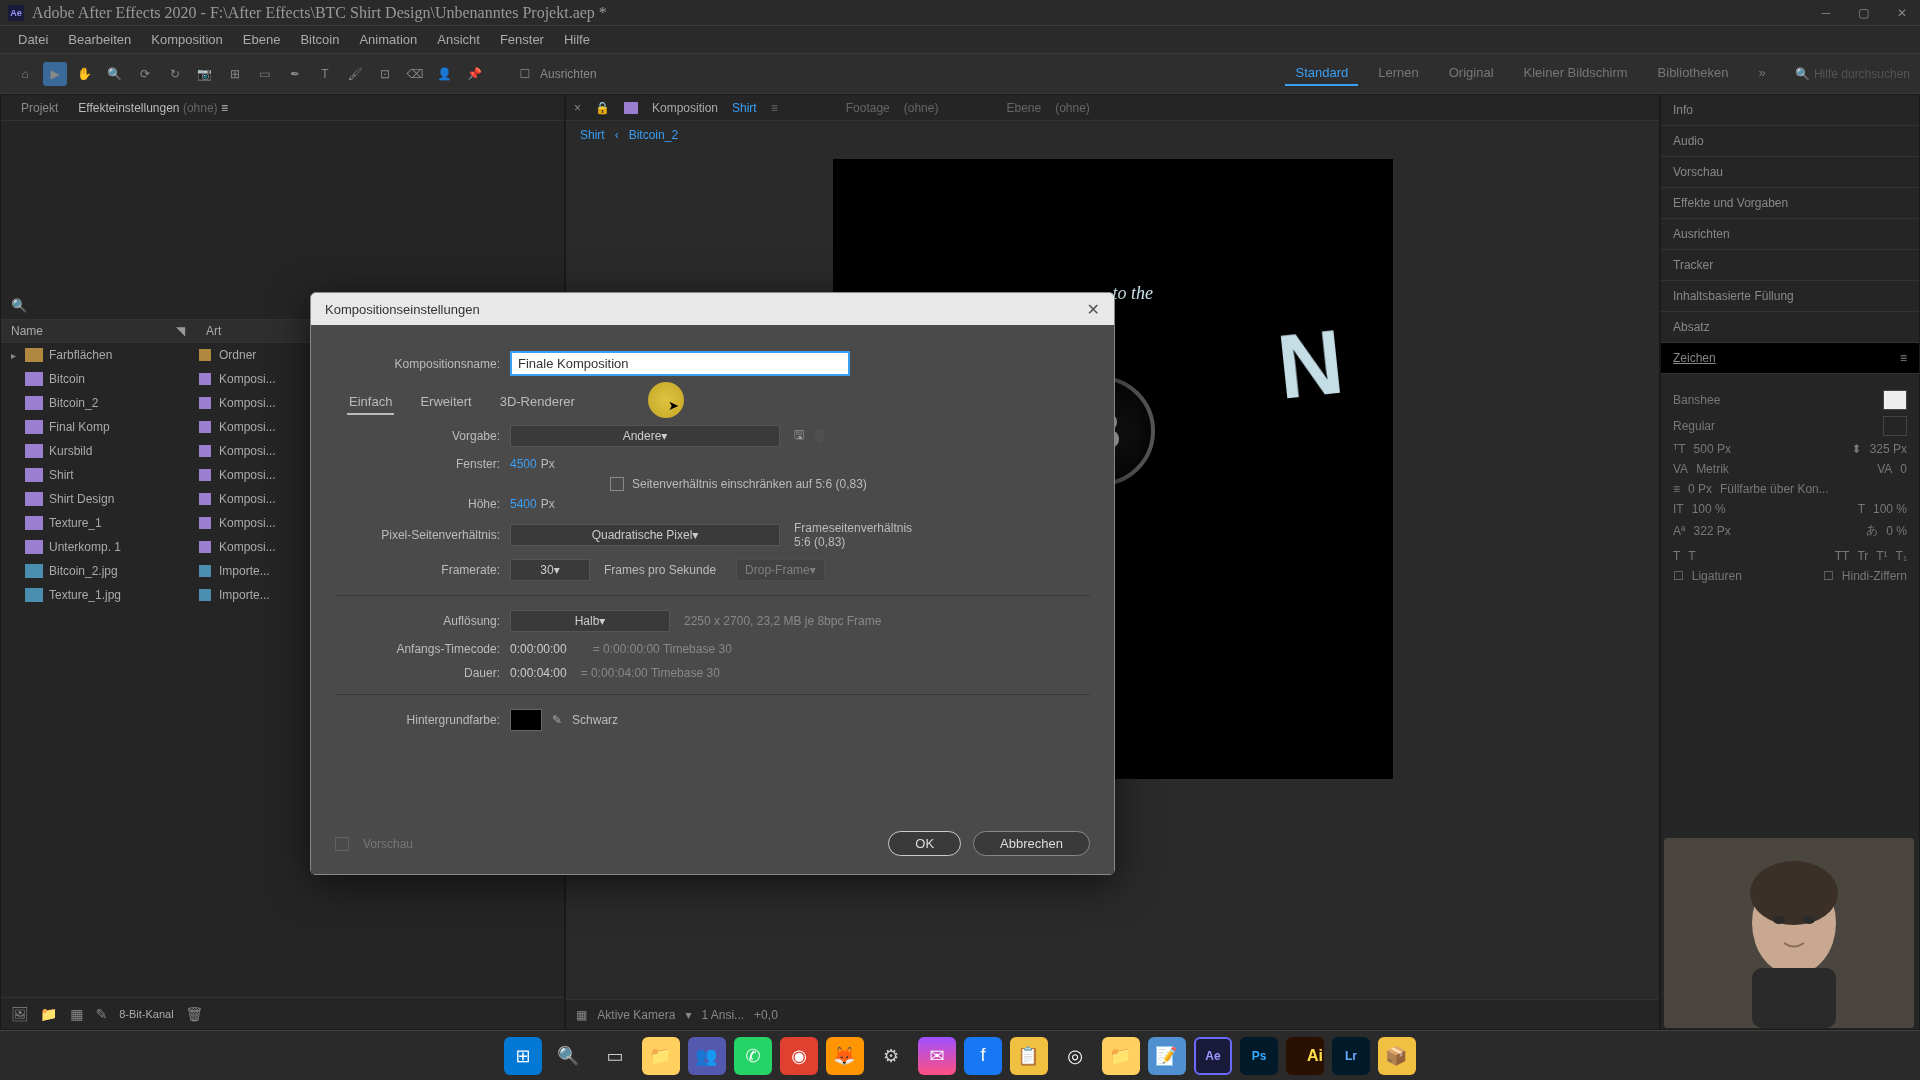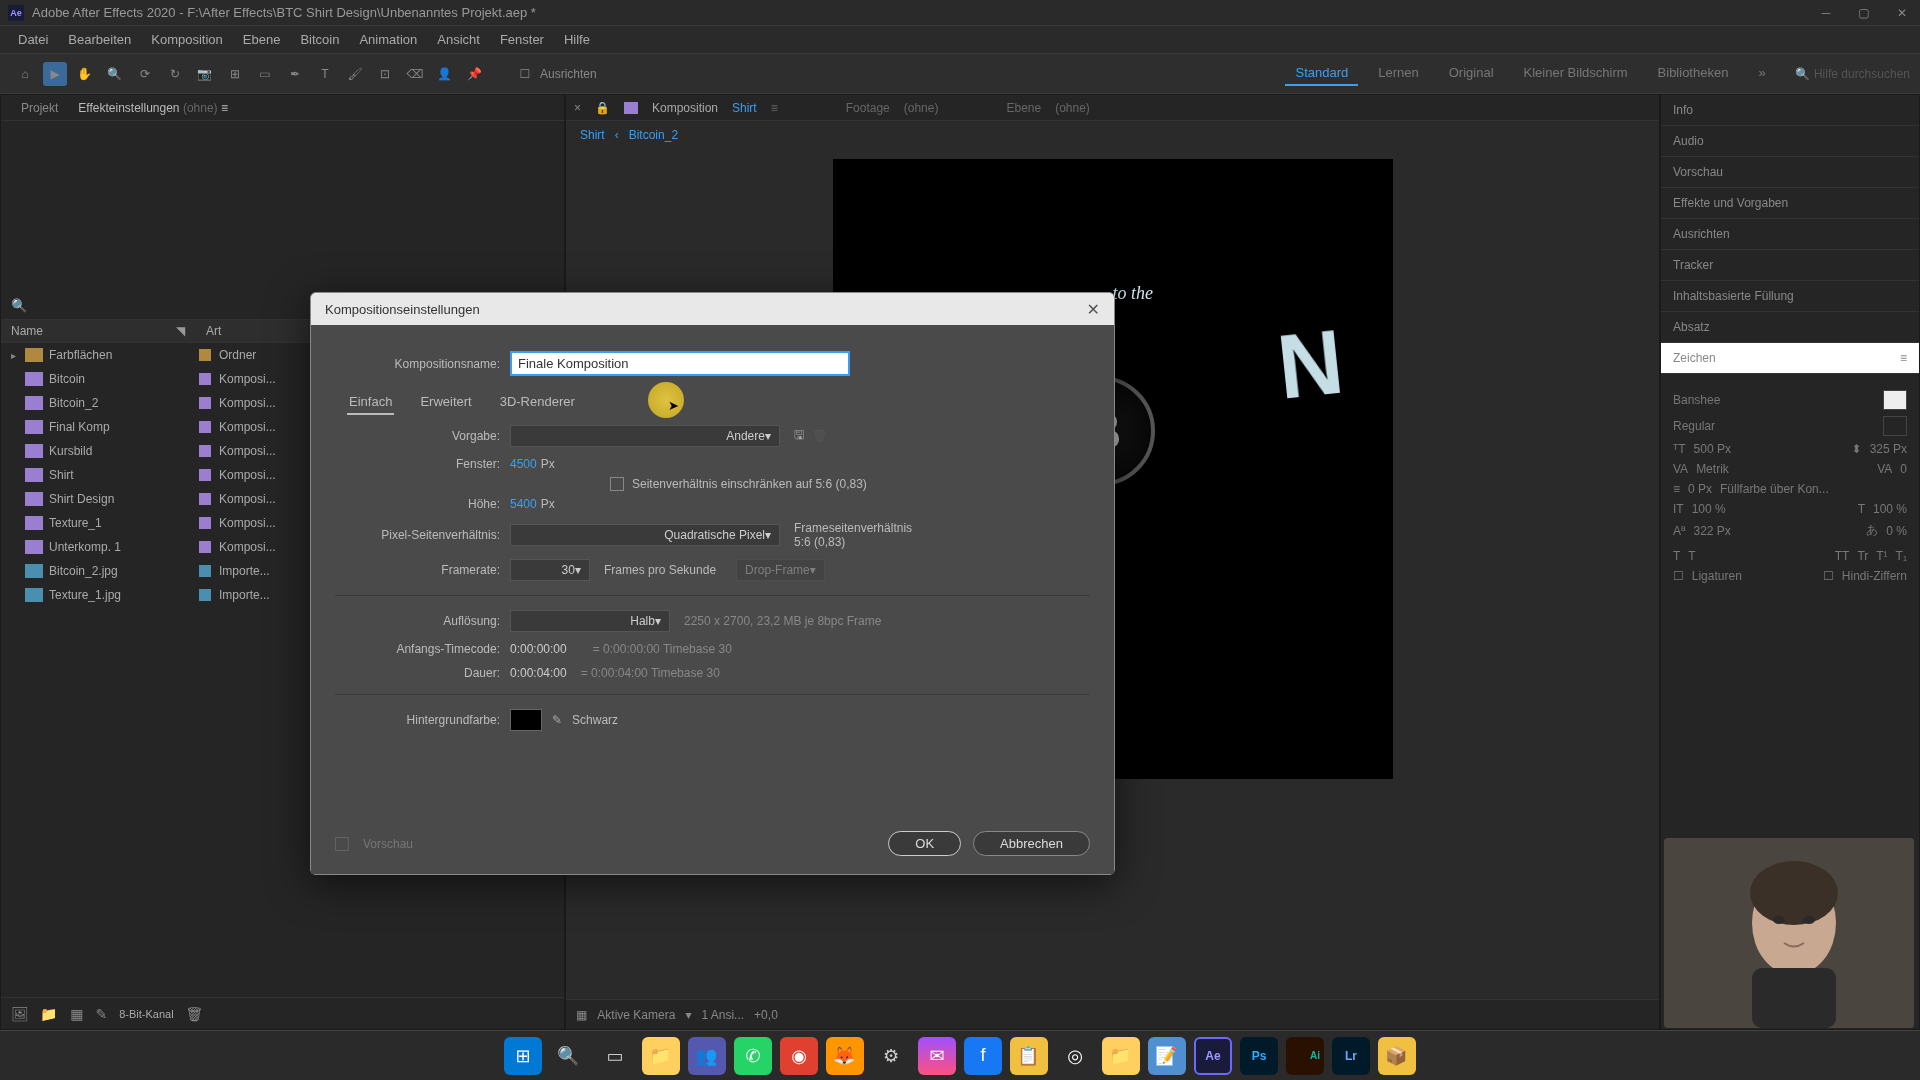--- a/index.html
+++ b/index.html
@@ -1,21 +1,21 @@
 <!DOCTYPE html>
 <html><head>
 <meta charset="utf-8">
 <style>
 * { margin: 0; padding: 0; box-sizing: border-box; font-family: 'Segoe UI', Arial, sans-serif; }
 body { background: #1e1e1e; width: 1920px; height: 1080px; overflow: hidden; position: relative; color: #999; font-size: 12px; user-select: none; }
 
 
 .titlebar { height: 26px; background: #2a2a2a; display: flex; align-items: center; padding: 0 8px; border-bottom: 1px solid #3a3a3a; }
 .titlebar .ae-icon { width: 16px; height: 16px; background: #1a1a3a; margin-right: 8px; display: flex; align-items: center; justify-content: center; color: #9a9aff; font-size: 9px; font-weight: bold; }
-.titlebar .title { flex: 1; color: #999; font-size: 13px; }
+.titlebar .title { flex: 1; color: #999; font-size: 16px; font-family: Liberation Serif, serif; }
 .titlebar .win-controls { display: flex; gap: 18px; }
 .titlebar .win-btn { width: 20px; height: 20px; display: flex; align-items: center; justify-content: center; color: #888; }
 
 
 .menubar { height: 28px; background: #2a2a2a; display: flex; align-items: center; padding: 0 8px; border-bottom: 1px solid #3a3a3a; }
 .menubar .menu-item { padding: 4px 10px; color: #aaa; font-size: 13px; }
 
 
 .toolbar { height: 40px; background: #2e2e2e; display: flex; align-items: center; padding: 0 10px; border-bottom: 1px solid #3a3a3a; }
 .toolbar .tool { width: 24px; height: 24px; margin: 0 3px; display: flex; align-items: center; justify-content: center; color: #888; }
@@ -71,21 +71,21 @@
 .viewer-canvas { width: 560px; height: 620px; background: #000; position: relative; overflow: hidden; }
 .moon-text { position: absolute; left: 50%; top: 20%; color: #d0e8f0; font-size: 18px; font-style: italic; font-family: cursive; }
 .moon-big { position: absolute; right: 10%; top: 25%; color: #c5dde5; font-size: 90px; font-weight: 900; letter-spacing: -6px; transform: rotate(-6deg); filter: drop-shadow(3px 3px 4px rgba(0,0,0,0.6)); }
 .btc-circle { position: absolute; left: 38%; top: 35%; width: 110px; height: 110px; border-radius: 50%; background: radial-gradient(#1a1a1a,#000); border: 4px solid #555; display: flex; align-items: center; justify-content: center; }
 .btc-circle .btc-sym { color: #bbb; font-size: 52px; font-weight: bold; }
 .viewer-controls { height: 30px; background: #252525; border-top: 1px solid #333; display: flex; align-items: center; padding: 0 10px; gap: 10px; color: #888; font-size: 12px; }
 
 
 .right-col { width: 260px; display: flex; flex-direction: column; }
 .right-panel { background: #252525; border-bottom: 1px solid #333; padding: 8px 12px; color: #888; font-size: 12px; }
-.right-panel.accent { background: #ffffff; }
+.right-panel.accent { background: #000000; text-decoration: underline; }
 .char-panel { flex: 1; padding: 10px 12px; }
 .char-row { display: flex; align-items: center; gap: 8px; margin: 6px 0; color: #777; font-size: 12px; }
 .char-row .box { width: 24px; height: 20px; border: 1px solid #444; }
 
 
 .timeline { height: 220px; background: #252525; border-top: 1px solid #1a1a1a; display: flex; }
 .tl-left { width: 555px; display: flex; flex-direction: column; }
 .tl-tabs { height: 26px; display: flex; align-items: center; padding: 0 10px; border-bottom: 1px solid #333; gap: 10px; }
 .tl-tabs .faded { color: #555; }
 .tl-time-row { height: 36px; display: flex; align-items: center; padding: 0 12px; }
@@ -104,21 +104,21 @@
 .modal-overlay { position: absolute; left: 310px; top: 292px; width: 805px; background: #f0f0f0; border-radius: 6px; box-shadow: 0 8px 40px rgba(0,0,0,0.6); border: 1px solid #888; }
 .modal-title { height: 32px; display: flex; align-items: center; padding: 0 14px; color: #333; font-size: 13px; background: #e8e8e8; border-radius: 6px 6px 0 0; }
 .modal-title .close-btn { margin-left: auto; color: #555; font-size: 16px; }
 .modal-body { background: #4a4a4a; padding: 16px 24px 18px 24px; color: #bbb; font-size: 12px; }
 .modal-row { display: flex; align-items: center; margin: 10px 0; }
 .modal-label { width: 175px; text-align: right; padding-right: 10px; color: #bbb; }
 .name-input { flex: 1; max-width: 340px; background: #fff; border: 2px solid #3a9ff5; padding: 3px 6px; color: #333; font-size: 13px; }
 .modal-tabs { display: flex; gap: 24px; margin: 14px 0 6px 12px; }
 .modal-tab { color: #bbb; padding: 4px 2px; font-size: 13px; }
 .modal-tab.active { border-bottom: 2px solid #bbb; }
-.modal-select { background: #3a3a3a; border: 1px solid #555; padding: 3px 8px; color: #ccc; min-width: 270px; display: flex; justify-content: flex-end; }
+.modal-select { background: #3a3a3a; border: 1px solid #555; padding: 3px 8px; color: #ccc; min-width: 270px; display: flex; justify-content: center; }
 .modal-select.small { min-width: 80px; }
 .modal-select.med { min-width: 160px; }
 .px-val { color: #3a9ff5; }
 .modal-checkbox { width: 14px; height: 14px; border: 1px solid #888; margin-right: 8px; }
 .modal-divider { border-top: 1px solid #3a3a3a; margin: 14px 0; }
 .color-swatch { width: 32px; height: 22px; background: #000; border: 1px solid #666; margin-right: 10px; }
 .eyedrop { color: #aaa; margin-right: 10px; }
 .modal-footer { display: flex; justify-content: flex-end; gap: 12px; margin-top: 100px; align-items: center; }
 .modal-btn { padding: 4px 26px; background: #3a3a3a; border: 1px solid #888; border-radius: 14px; color: #ddd; font-size: 13px; }
 .modal-btn.primary { border: 1px solid #ccc; }
@@ -132,21 +132,21 @@
 .webcam { position: absolute; right: 6px; bottom: 52px; width: 250px; height: 190px; background: linear-gradient(135deg, #3a3530, #555045); border-radius: 4px; display:flex; align-items:center; justify-content:center; overflow:hidden; }
 .webcam-svg { width:100%; height:100%; }
 
 
 .taskbar { position: absolute; bottom: 0; left: 0; right: 0; height: 50px; background: #2a2a2a; border-top: 1px solid #444; display: flex; align-items: center; justify-content: center; gap: 8px; }
 .taskbar .tb-icon { width: 38px; height: 38px; border-radius: 6px; display: flex; align-items: center; justify-content: center; font-size: 18px; }
 .taskbar .win { background: #0078d4; color: #fff; }
 .taskbar .search { color: #ccc; }
 .taskbar .ae { background: #1a1a3a; color: #9a9aff; font-size: 12px; font-weight: bold; border: 2px solid #6a6aff; }
 .taskbar .ps { background: #001a2a; color: #3af; font-size: 12px; font-weight: bold; }
-.taskbar .ai { background: #2a1000; color: #14b8a6; font-size: 10px; font-weight: bold; padding-left: 20px; }
+.taskbar .ai { background: #2a1000; color: #fde047; font-size: 16px; font-weight: bold; padding-left: 20px; }
 .taskbar .lr { background: #001a2a; color: #6af; font-size: 12px; font-weight: bold; }
 </style>
 </head>
 <body>
 
 <div class="titlebar">
   <div class="ae-icon">Ae</div>
   <div class="title">Adobe After Effects 2020 - F:\After Effects\BTC Shirt Design\Unbenanntes Projekt.aep *</div>
   <div class="win-controls">
     <div class="win-btn">─</div>

